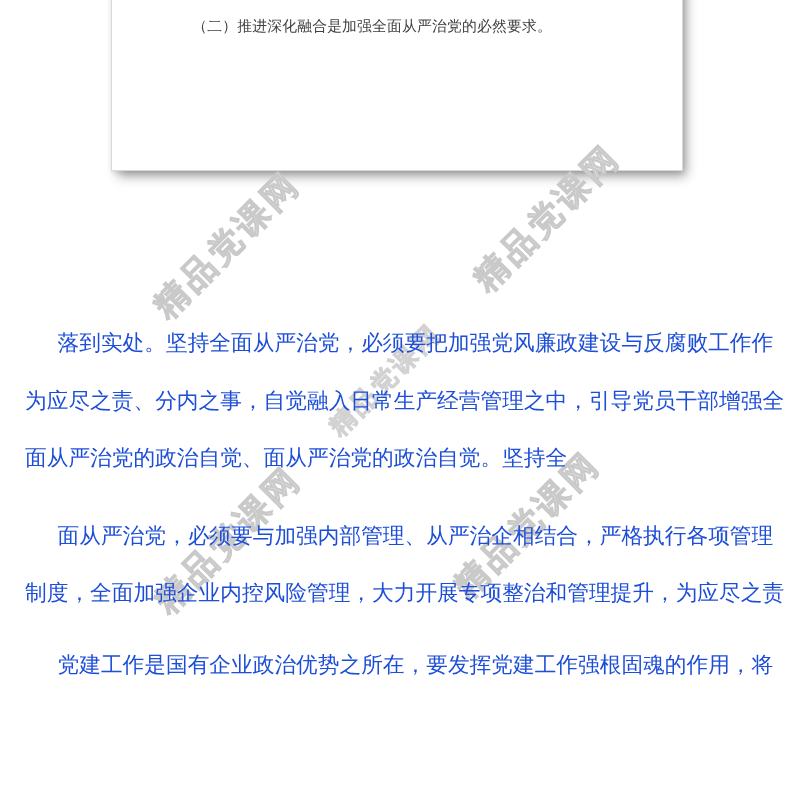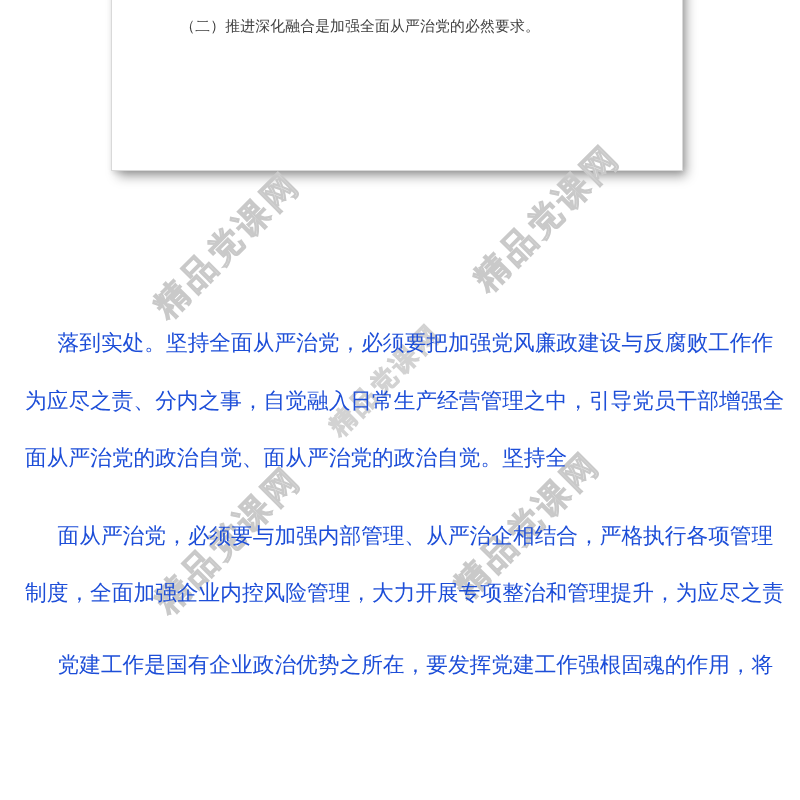--- a/index.html
+++ b/index.html
@@ -30,21 +30,21 @@
     width: 572px;
     height: 233px;
     box-sizing: border-box;
     background: #ffffff;
     border: 1px solid #d9d9d9;
     box-shadow: 5px 7px 11px -2px rgba(0,0,0,0.38), 1px 2px 5px rgba(0,0,0,0.10);
     padding: 70px 28px 0 43px;
     z-index: 1;
     overflow: hidden;
   }
-  .card-para { margin: 0 0 15px 0; }
+  .card-para { margin: 0 0 15px 12px; }
   .card-line {
     font-size: 14.8px;
     line-height: 35px;
     color: #404040;
     white-space: nowrap;
     letter-spacing: 0.2px;
   }
   .card-indent { text-indent: 1.7em; }
 
   

